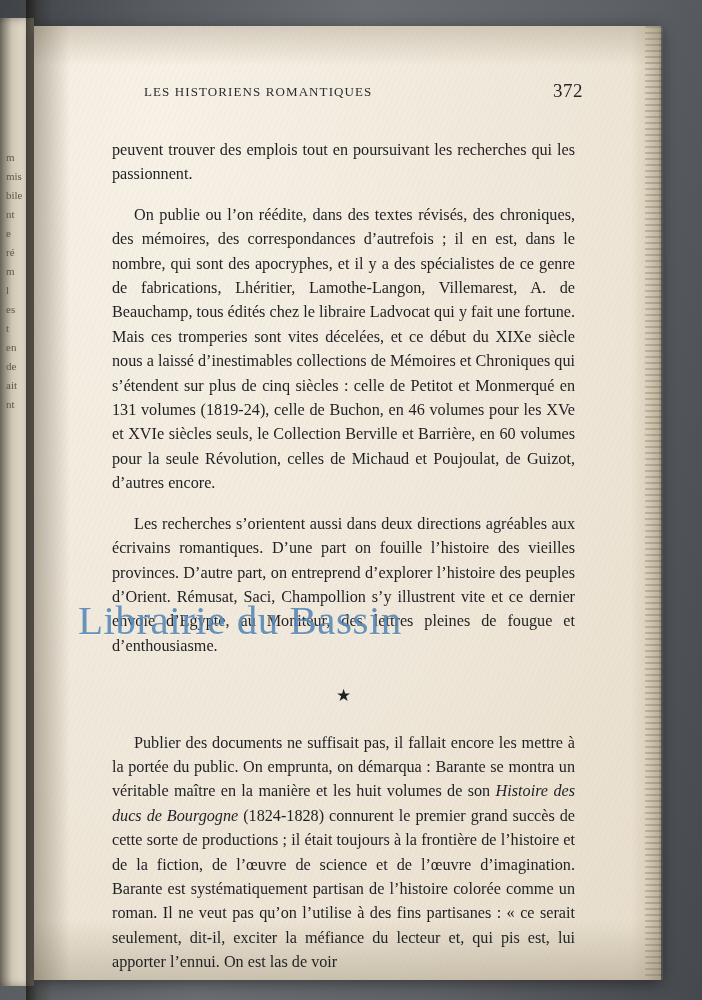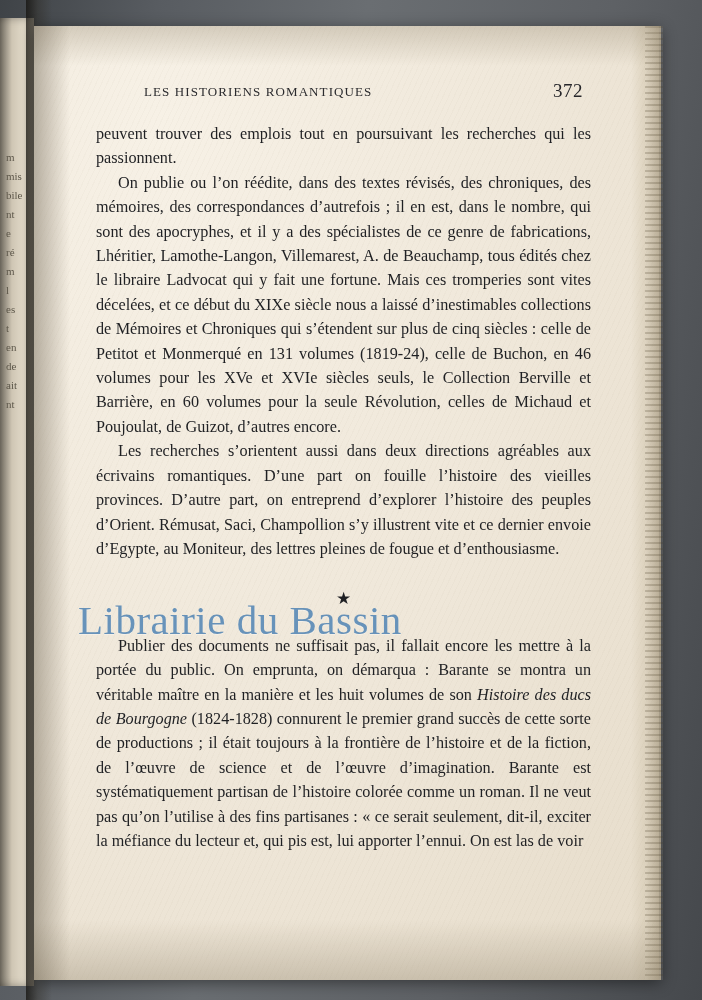--- a/index.html
+++ b/index.html
@@ -118,21 +118,21 @@
     position: absolute;
     left: 62px; top: 96px;
     width: 495px;
     color: #1f2023;
     font-size: 16.2px;
     line-height: 24.4px;
     text-align: justify;
     text-justify: inter-word;
   }
   .textblock p {
-    margin: 0;
+    margin: 16px;
   }
   .indent {
     text-indent: 22px;
   }
   .star {
     text-align: center;
     margin: 26px 0 22px 0;
     font-size: 17px;
     color: #1f2023;
     letter-spacing: 0;

